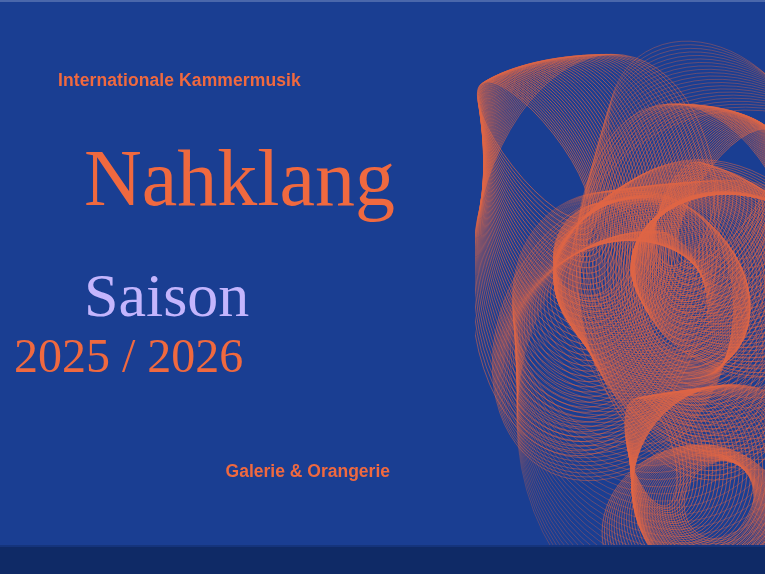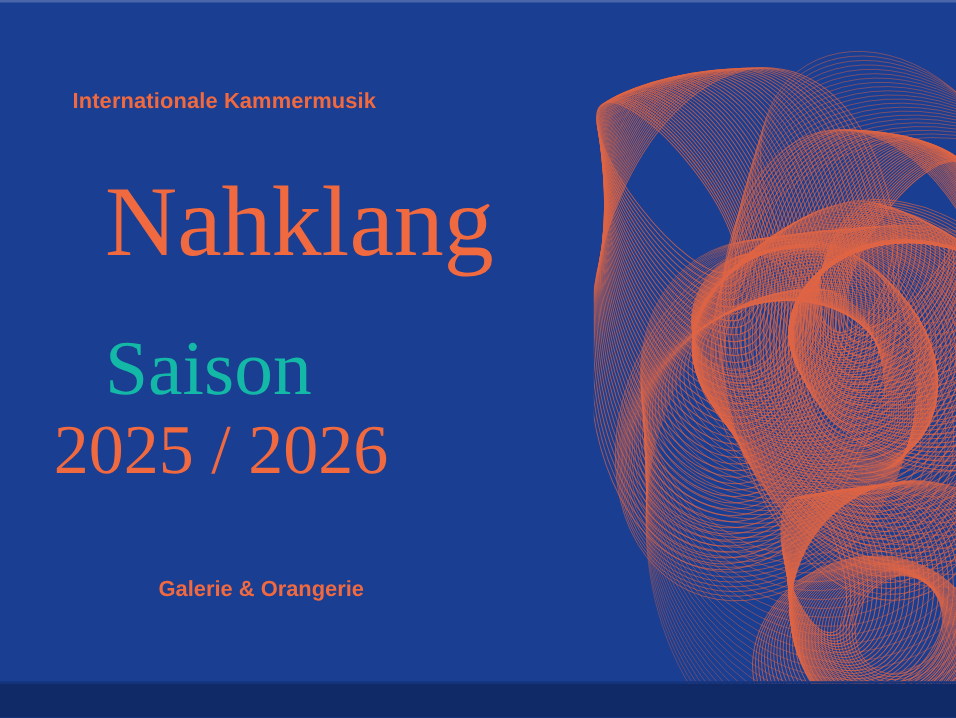--- a/index.html
+++ b/index.html
@@ -82,49 +82,47 @@
   }
 
   .season-word {
     position: absolute;
     left: 84px;
     top: 264px;
     font-family: "Liberation Serif", serif;
     font-size: 62px;
     font-weight: normal;
     line-height: 1;
-    color: #14b8a6;
+    color: #c4b5fd;
     white-space: nowrap;
     text-align: right;
   }
 
   .season-years {
     position: absolute;
     left: 14px;
     top: 332px;
     font-family: "Liberation Serif", serif;
-    font-size: 56px;
+    font-size: 48px;
     font-weight: normal;
     line-height: 1;
     color: #f0693f;
     white-space: nowrap;
-    margin-left: 29px;
   }
 
   .venue {
     position: absolute;
     left: 0;
     top: 458px;
     width: 390px;
-    text-align: center;
+    text-align: right;
     font-size: 17.5px;
     font-weight: bold;
     line-height: 1.55;
     color: #f0693f;
-    padding-left: 14px;
   }
   .venue .vline { display: block; white-space: nowrap; }
 </style>
 </head>
 <body>
 
 <div id="poster">
 
   <div class="edge-top"></div>
 

